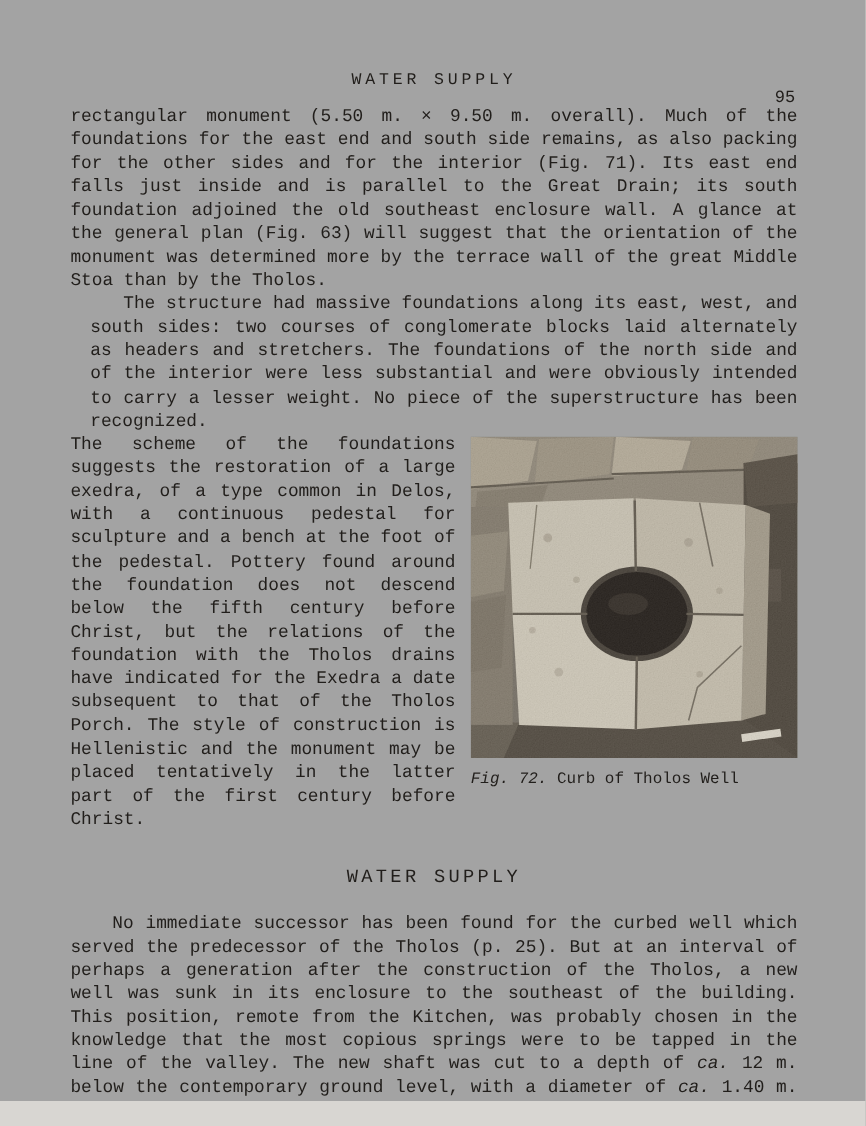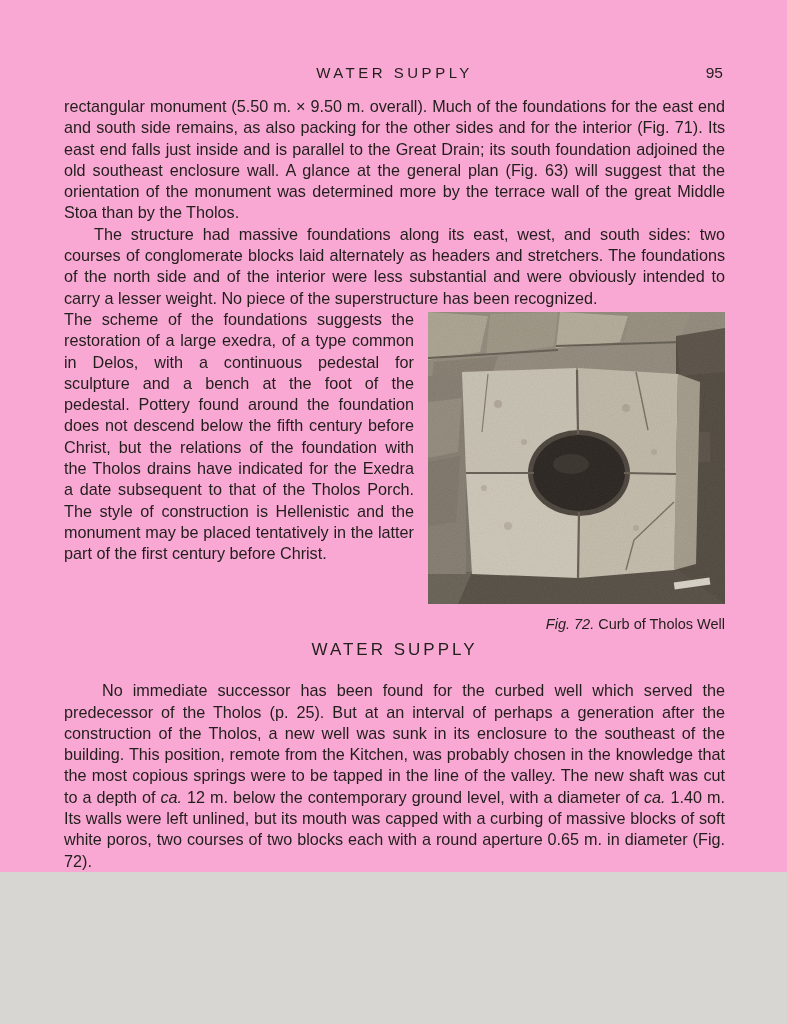--- a/index.html
+++ b/index.html
@@ -1,61 +1,61 @@
 <!DOCTYPE html>
 <html><head>
 <meta charset="utf-8">
 <style>
   * { margin: 0; padding: 0; box-sizing: border-box; }
   html, body { background: #d8d6d2; }
   .page {
     width: 787px;
-    height: 872px;
+    height: 1001px;
     margin: 0 auto;
-    background: #f9a8d4;
+    background: #a3a3a3;
     color: #211e1b;
-    font-family: Liberation Sans, sans-serif;
+    font-family: Liberation Mono, monospace;
     padding: 64px 62px 0 64px;
     position: relative;
     overflow: hidden;
   }
   .running-head {
     position: relative;
     text-align: center;
     font-size: 15px;
     letter-spacing: 3.5px;
     margin-bottom: 15px;
     font-variant: normal;
   }
   .running-head .page-num {
     position: absolute;
     right: 2px;
-    top: 0;
+    top: 16px;
     letter-spacing: 0;
     font-size: 15.5px;
   }
   .body-text {
     font-size: 16.2px;
     line-height: 21.3px;
     text-align: justify;
   }
   p.para { text-indent: 0; }
-  p.indent { text-indent: 30px; }
+  p.indent { text-indent: 30px; margin-left: 18px; }
   p.indent-deep { text-indent: 38px; }
   .figure-float {
     float: right;
     width: 297px;
     display: block;
     margin: 3px 0 6px 14px;
     text-indent: 0;
   }
   .figure-float svg { display: block; }
   .caption {
     display: block;
-    text-align: right;
+    text-align: left;
     font-size: 14.5px;
     line-height: 18px;
     margin-top: 11px;
     text-indent: 0;
   }
   .caption i { font-style: italic; }
   .section-heading {
     clear: both;
     text-align: center;
     font-size: 17px;

